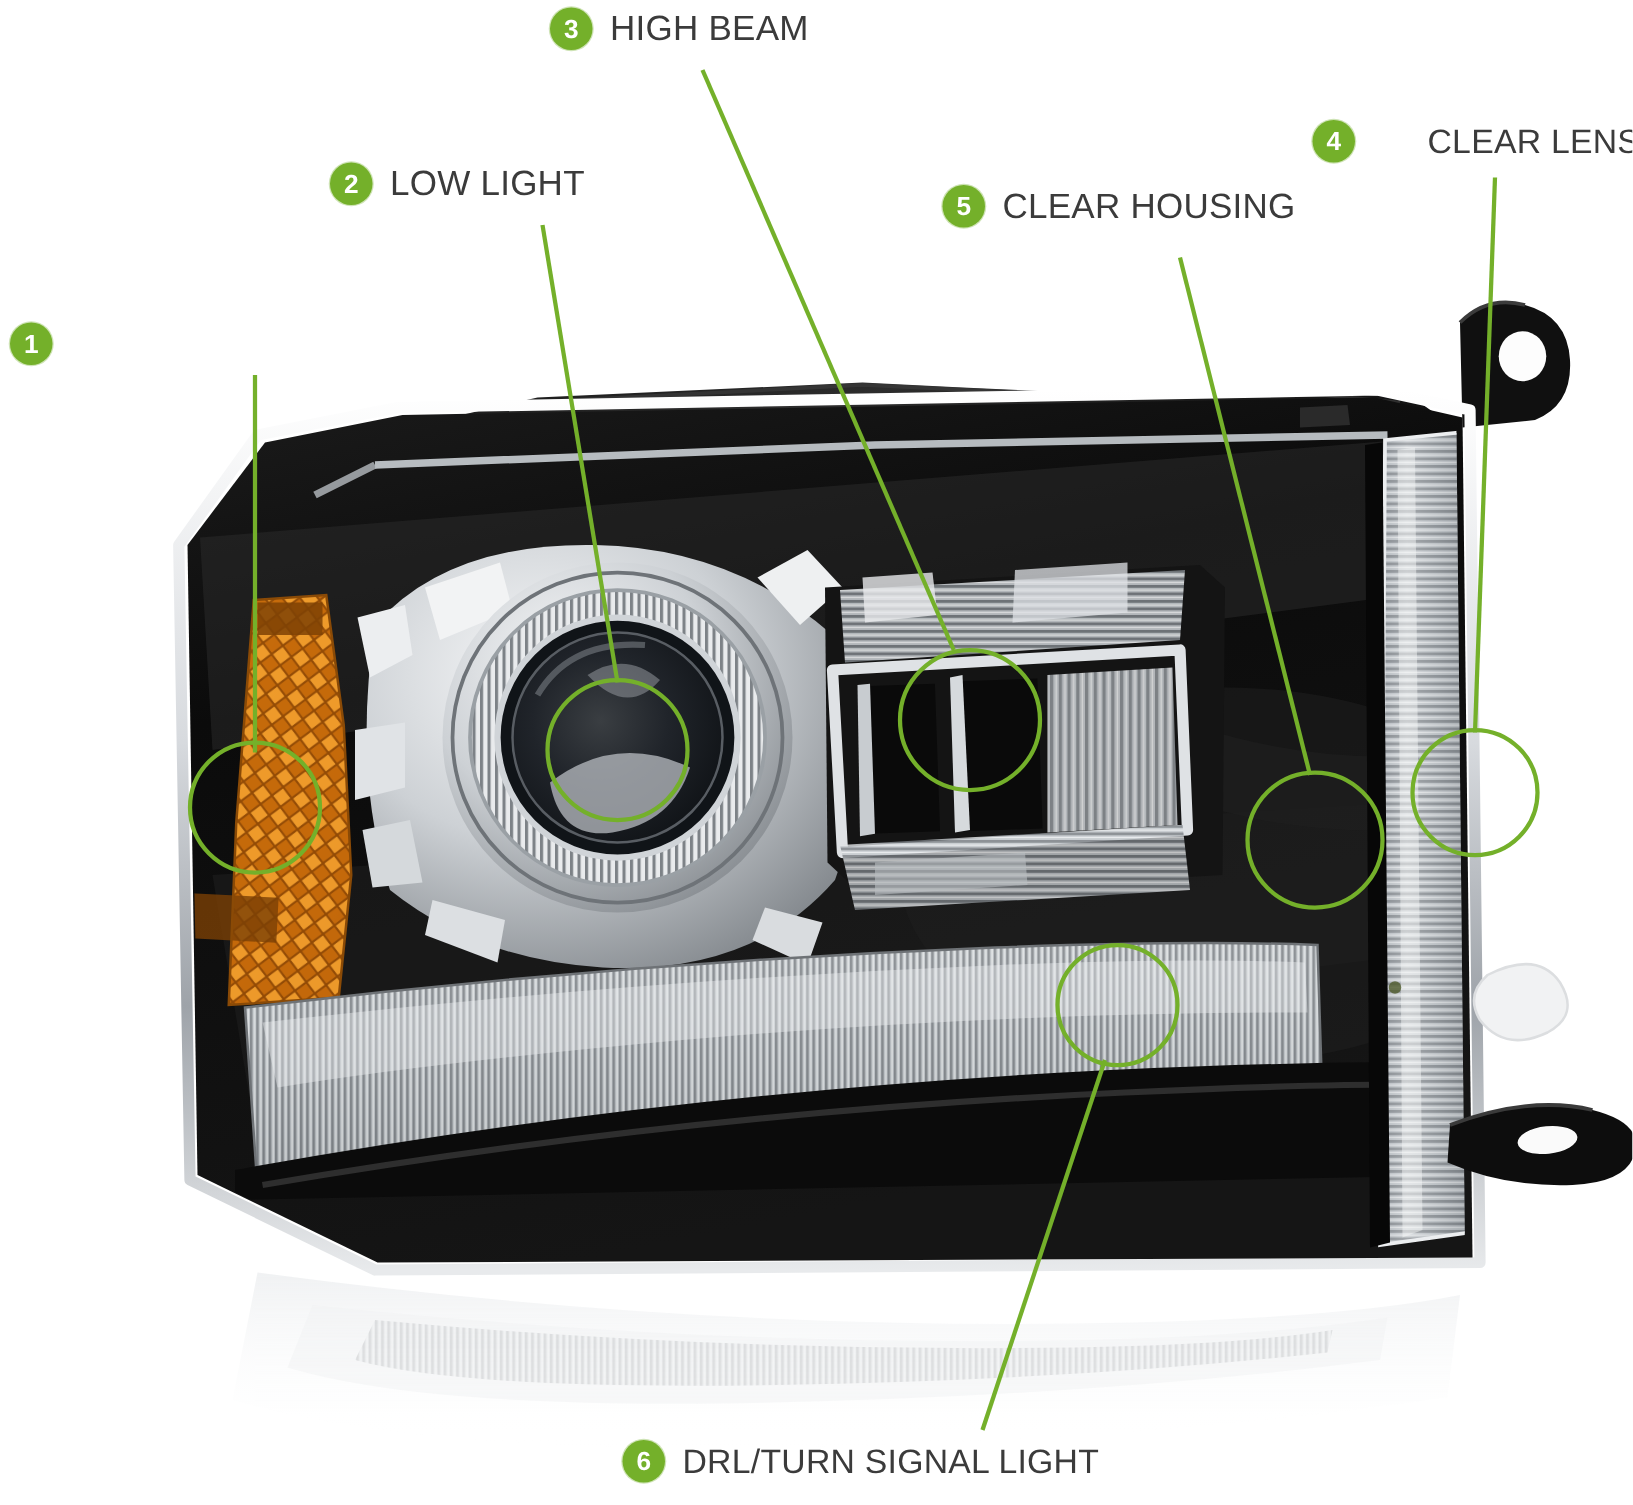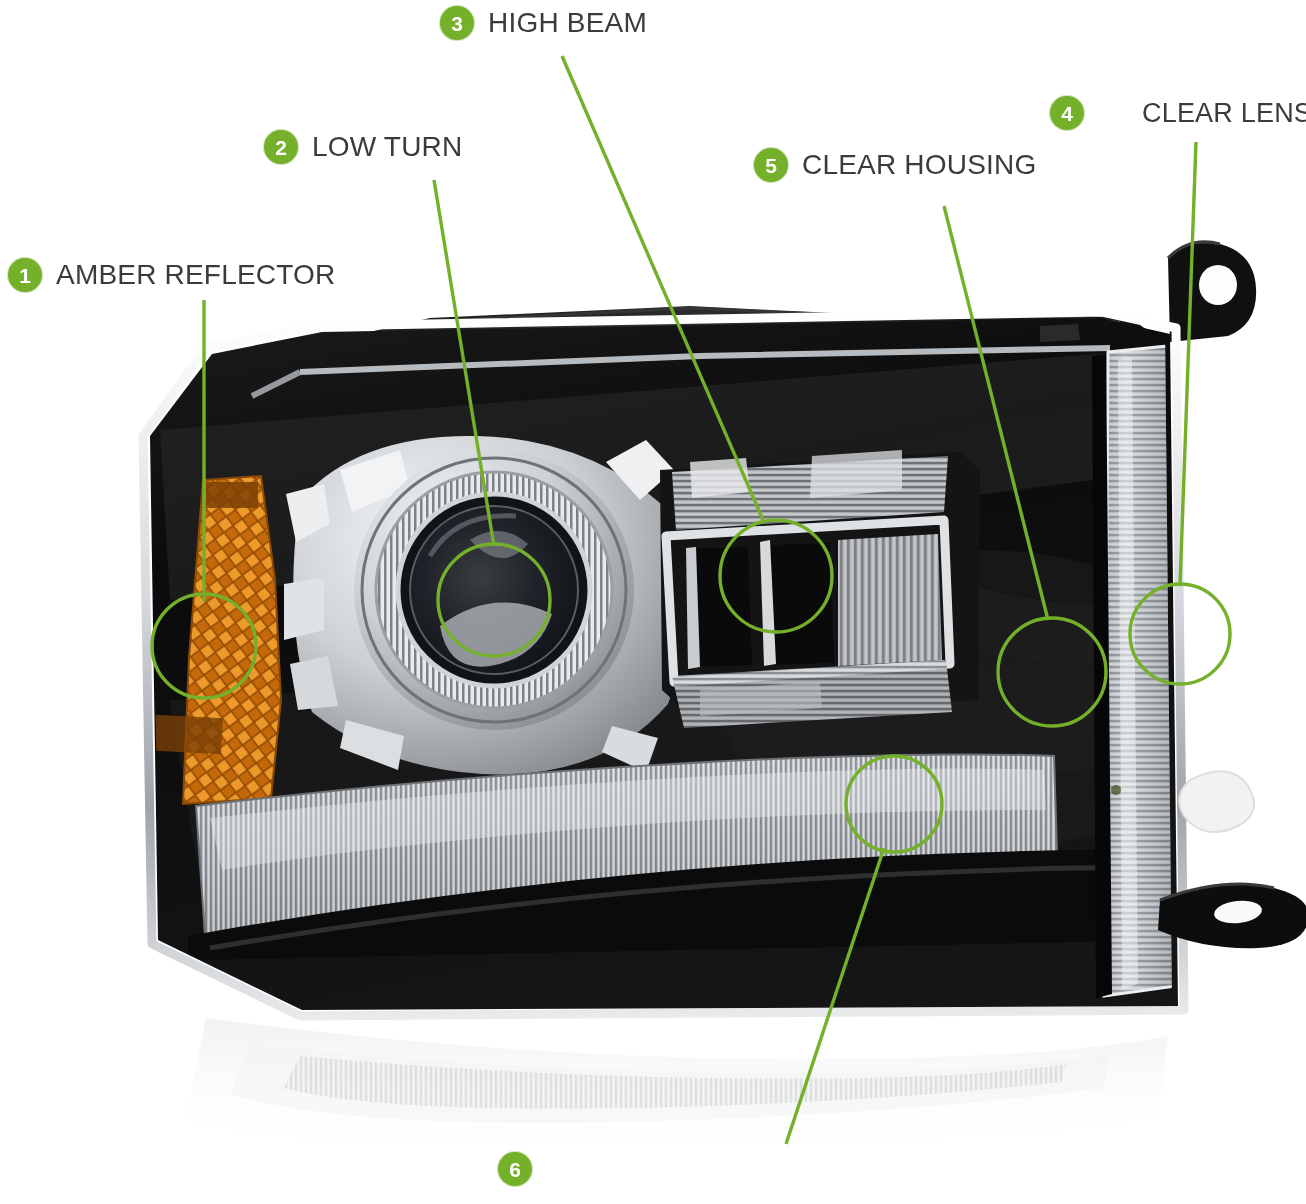--- a/index.html
+++ b/index.html
@@ -286,40 +286,40 @@
       <path d="M944,206 L1048,620"></path>
       <circle cx="1052" cy="672" r="54"></circle>
 
       <path d="M786,1144 L884,848"></path>
       <circle cx="894" cy="804" r="48"></circle>
     </g>
   </svg>
 
   <div class="callout" id="c1">
     <span class="badge">1</span>
-    <span class="cap">AMBER REFLECTOR</span>
   </div>
 
   <div class="callout" id="c2">
     <span class="badge">2</span>
-    <span class="cap">LOW TURN</span>
+    <span class="cap">LOW LIGHT</span>
   </div>
 
   <div class="callout" id="c3">
     <span class="badge">3</span>
     <span class="cap">HIGH BEAM</span>
   </div>
 
   <div class="callout" id="c4">
     <span class="badge">4</span>
     <span class="cap">CLEAR LENS</span>
   </div>
 
   <div class="callout" id="c5">
     <span class="badge">5</span>
     <span class="cap">CLEAR HOUSING</span>
   </div>
 
   <div class="callout" id="c6">
     <span class="badge">6</span>
+    <span class="cap">DRL/TURN SIGNAL LIGHT</span>
   </div>
 
 </div>
 
 </body></html>

